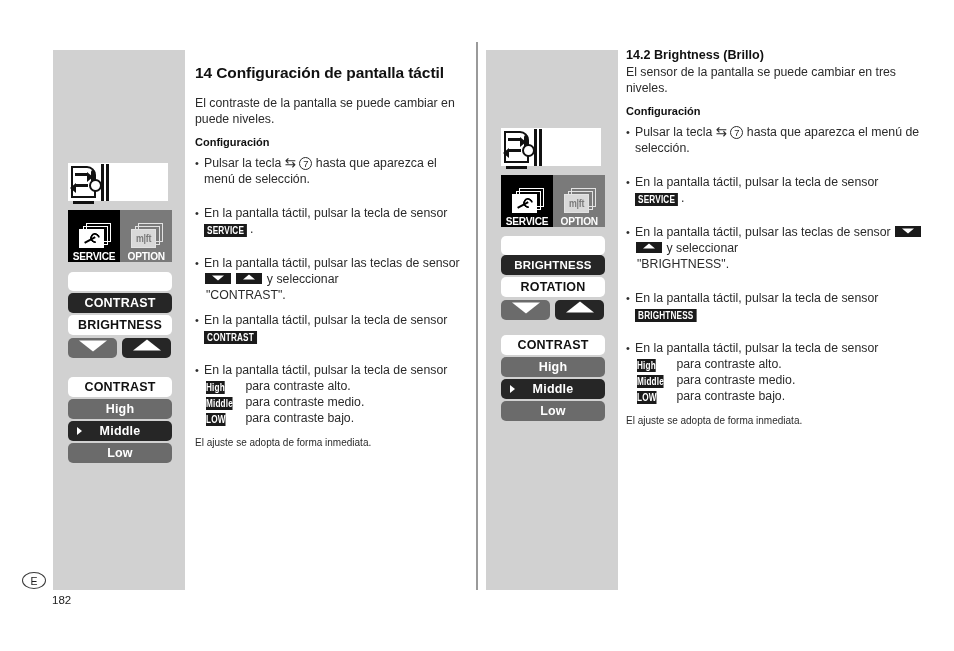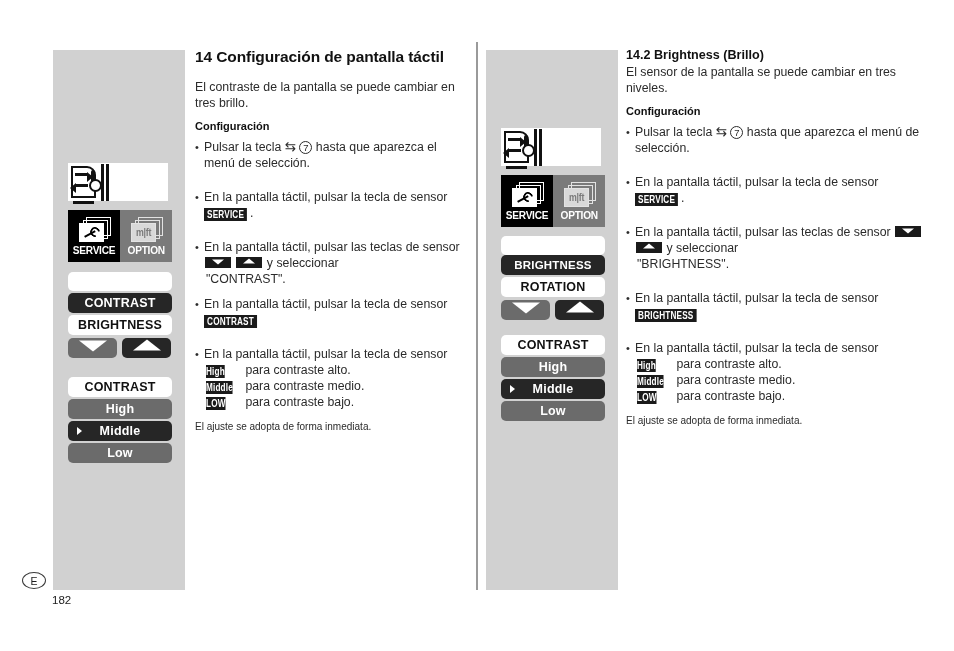--- a/index.html
+++ b/index.html
@@ -29,21 +29,21 @@
   }
 
   
   .text-col { position: absolute; top: 48px; }
   #text-left  { left: 195px; width: 272px; }
   #text-right { left: 626px; width: 300px; }
 
   h1.chapter {
     font-size: 15.5px;
     font-weight: bold;
-    margin: 0 0 14px 0;
+    margin: 16px 0 14px 0;
     letter-spacing: -0.1px;
     color: #111;
   }
   h2.section {
     font-size: 12.6px;
     font-weight: bold;
     margin: 0 0 3px 0;
     color: #111;
   }
   p.body {
@@ -140,21 +140,21 @@
   
   .lcd {
     position: absolute;
     background: #ffffff;
   }
 
   .icon-tile {
     position: absolute;
     display: flex;
     flex-direction: column;
-    justify-content: center;
+    justify-content: flex-end;
     align-items: center;
   }
   .icon-tile .cap {
     color: #fff;
     font-weight: bold;
     font-size: 11px;
     line-height: 12px;
     letter-spacing: -0.3px;
     transform: scaleX(0.92);
   }
@@ -417,21 +417,21 @@
     <div class="mrow dark" style="left:15px; top:329px; width:104px; height:20px; font-size:12.5px;">
       <span class="marker"></span>
       <span>Middle</span>
     </div>
     <div class="mrow gray" style="left:15px; top:351px; width:104px; height:20px; font-size:12.5px;">Low</div>
   </div>
 
   <div class="text-col" id="text-left">
     <h1 class="chapter">14 Configuración de pantalla táctil</h1>
 
-    <p class="body">El contraste de la pantalla se puede cambiar en tres brillo.</p>
+    <p class="body">El contraste de la pantalla se puede cambiar en puede niveles.</p>
     <p class="sub">Configuración</p>
 
     <ul class="bullets">
       <li>
         <span>Pulsar la tecla</span>
         <span class="sym-swap">⇆</span>
         <span class="circ-num">7</span>
         <span>hasta que aparezca el menú de selección.</span>
       </li>
 

